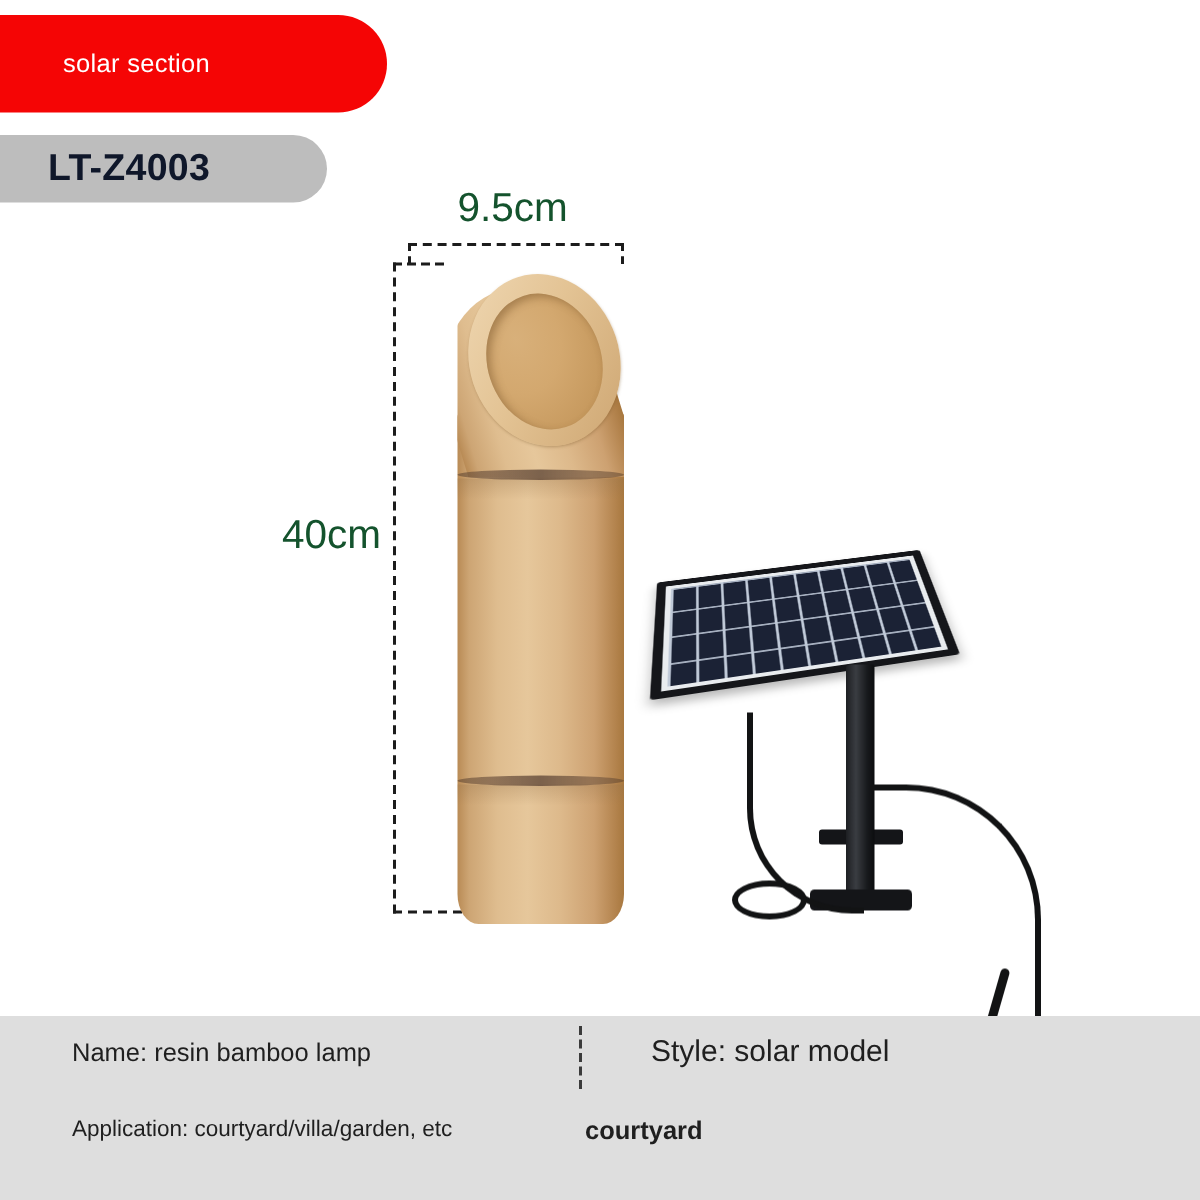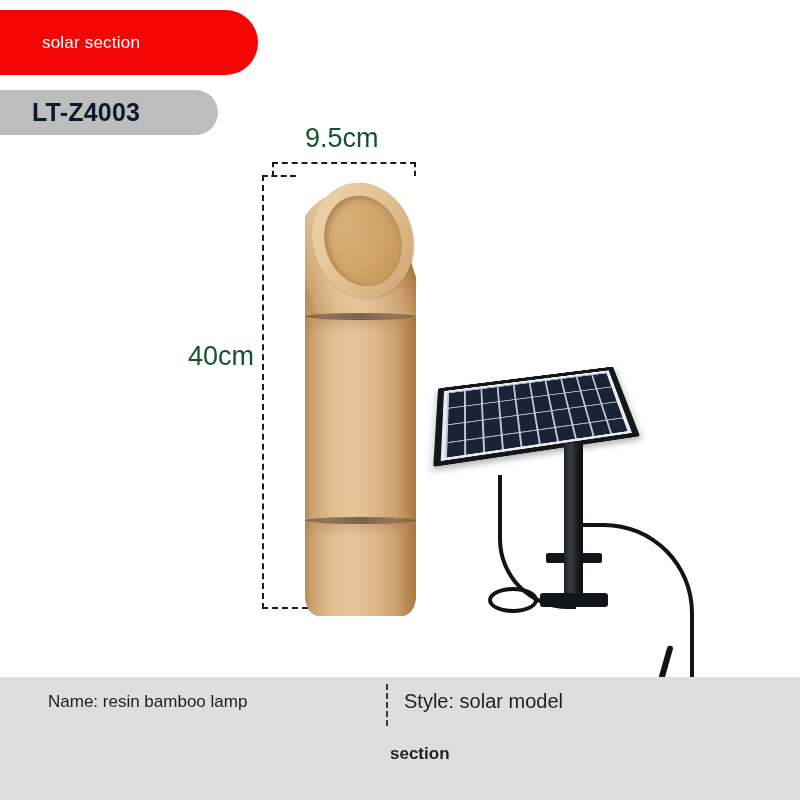--- a/index.html
+++ b/index.html
@@ -353,21 +353,21 @@
     left: 36px;
     top: 692px;
     font-size: 17px;
   }
   #info-application {
     left: 36px;
     top: 744px;
     font-size: 15px;
   }
   #info-style {
-    left: 392px;
+    left: 422px;
     top: 690px;
     font-size: 20px;
   }
   #info-material {
     left: 378px;
     top: 744px;
     font-size: 17px;
     font-weight: 700;
   }
   #info-quality {
@@ -430,17 +430,18 @@
     <div id="solar-pole"></div>
     <div id="solar-base"></div>
     <div class="cable" id="cable-left"></div>
     <div id="cable-loop"></div>
     <div id="cable-right"></div>
     <div id="cable-tail"></div>
   </div>
 
   <div id="info-bar"></div>
   <div class="info-text" id="info-name">Name: resin bamboo lamp</div>
+  <div class="info-text" id="info-application">Application: courtyard/villa/garden, etc</div>
   <div id="info-divider"></div>
   <div class="info-text" id="info-style">Style: solar model</div>
-  <div class="info-text" id="info-material">section</div>
+  <div class="info-text" id="info-material">courtyard</div>
 
 </div>
 
 </body></html>

